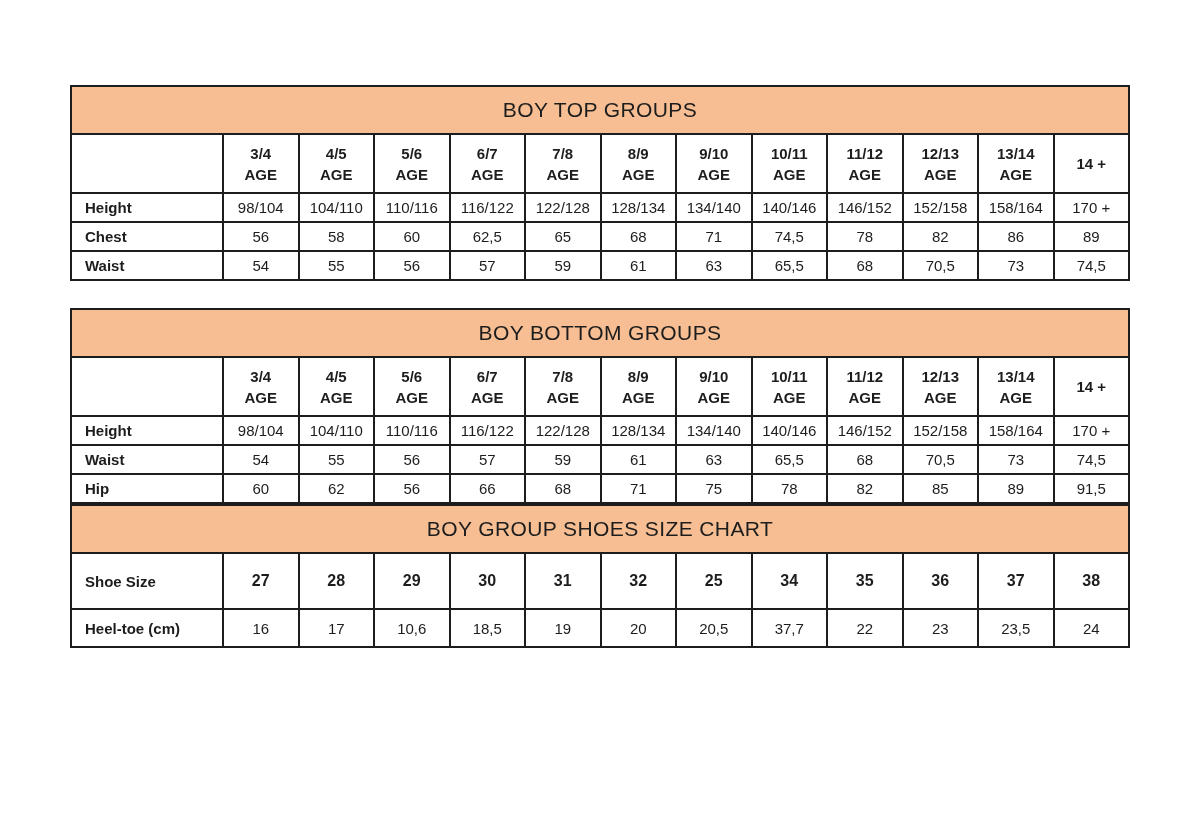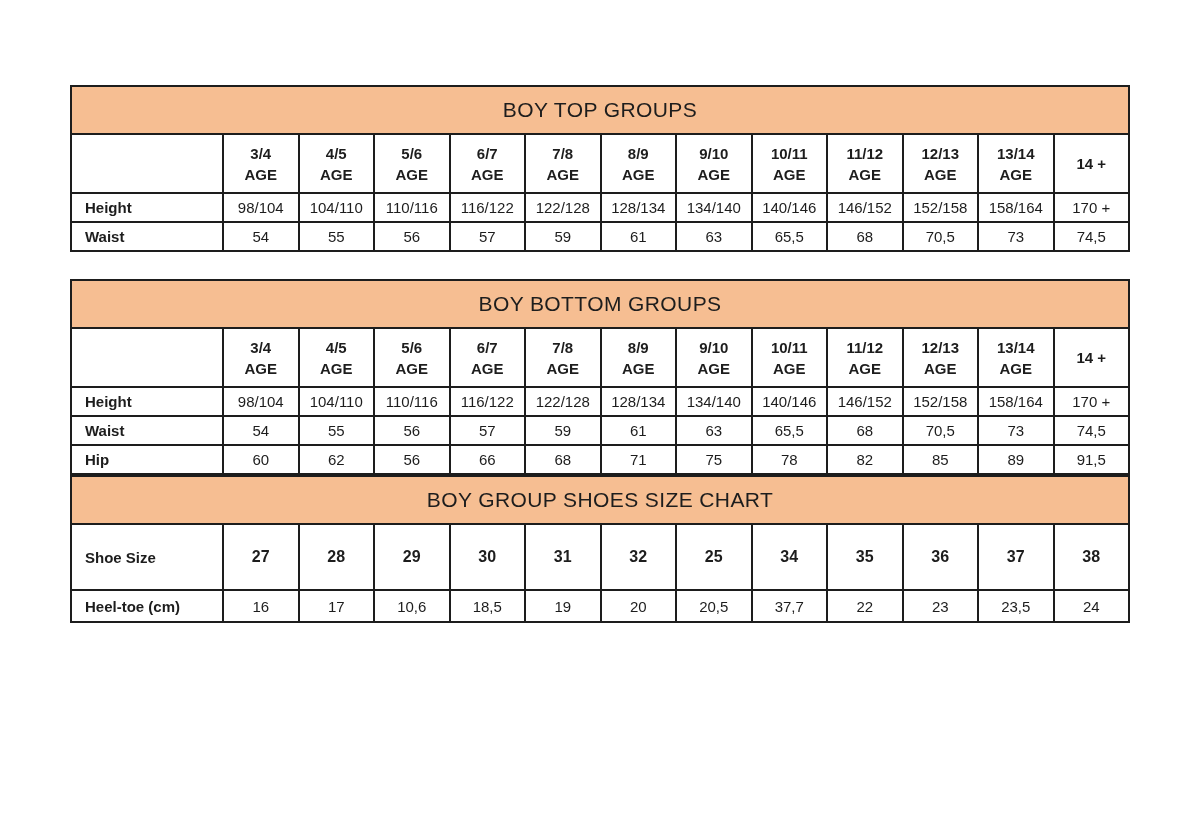--- a/index.html
+++ b/index.html
@@ -63,22 +63,22 @@
     font-weight: 700 !important;
     font-size: 15px !important;
     white-space: normal !important;
     border-radius: 13px;
   }
   .row-data td.value-cell {
     height: 29px;
     font-size: 15px;
   }
   
-  .shoes .row-header th { height: 66px; font-size: 16px; margin-top: 48px; }
-  .shoes .row-data td.value-cell { height: 32px; }
+  .shoes .row-header th { height: 56px; font-size: 16px; margin-top: 48px; }
+  .shoes .row-data td.value-cell { height: 38px; }
 </style>
 </head>
 <body>
 
 <div class="sheet">
   <div class="tables" id="tables-root">
       <table class="size-table ages">
         <colgroup>
           <col class="col-label">
           <col>
@@ -131,20 +131,35 @@
             <td class="value-cell">110/116</td>
             <td class="value-cell">116/122</td>
             <td class="value-cell">122/128</td>
             <td class="value-cell">128/134</td>
             <td class="value-cell">134/140</td>
             <td class="value-cell">140/146</td>
             <td class="value-cell">146/152</td>
             <td class="value-cell">152/158</td>
             <td class="value-cell">158/164</td>
             <td class="value-cell">170 +</td>
+          </tr>
+          <tr class="row-data">
+            <th class="label-cell">Chest</th>
+            <td class="value-cell">56</td>
+            <td class="value-cell">58</td>
+            <td class="value-cell">60</td>
+            <td class="value-cell">62,5</td>
+            <td class="value-cell">65</td>
+            <td class="value-cell">68</td>
+            <td class="value-cell">71</td>
+            <td class="value-cell">74,5</td>
+            <td class="value-cell">78</td>
+            <td class="value-cell">82</td>
+            <td class="value-cell">86</td>
+            <td class="value-cell">89</td>
           </tr>
           <tr class="row-data">
             <th class="label-cell">Waist</th>
             <td class="value-cell">54</td>
             <td class="value-cell">55</td>
             <td class="value-cell">56</td>
             <td class="value-cell">57</td>
             <td class="value-cell">59</td>
             <td class="value-cell">61</td>
             <td class="value-cell">63</td>

